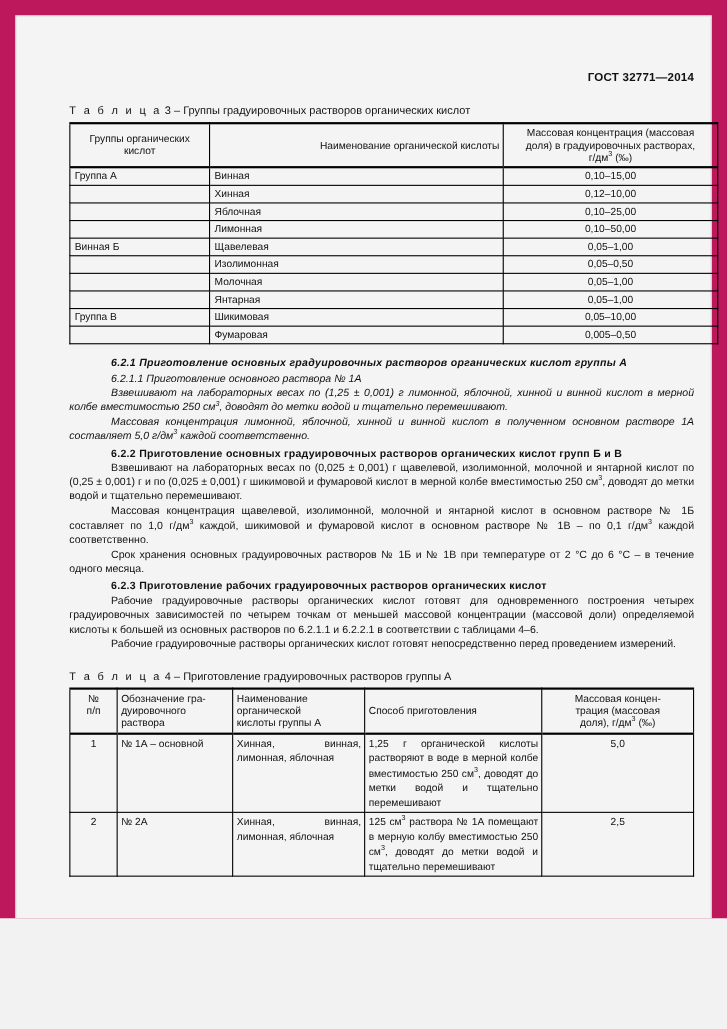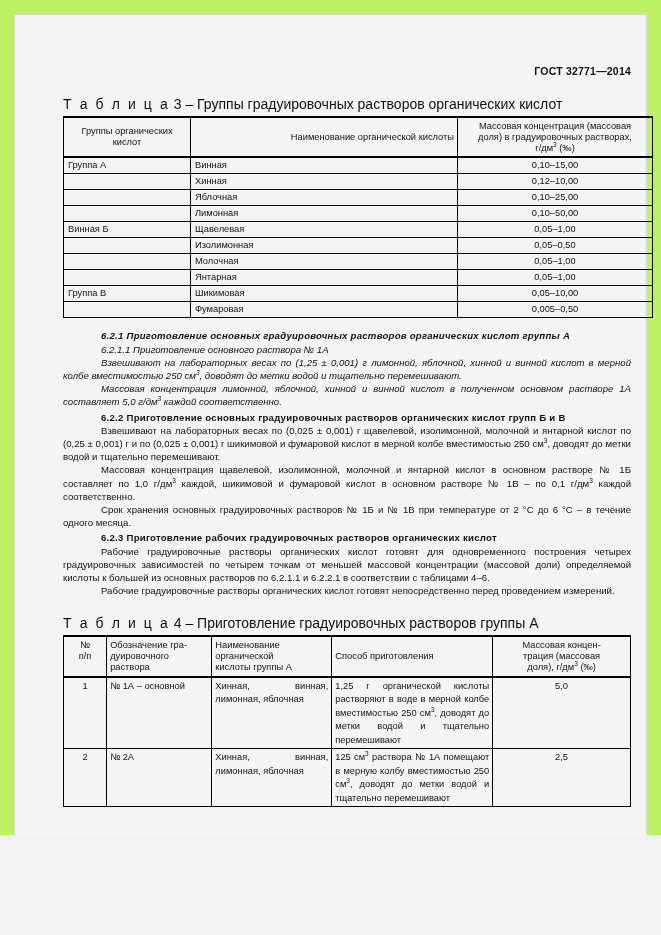--- a/index.html
+++ b/index.html
@@ -7,21 +7,21 @@
     padding: 0;
     background: #f2f2f2;
   }
   body {
     font-family: "Liberation Sans", sans-serif;
   }
   .page {
     position: relative;
     width: 661px;
     height: 835px;
-    background: #bef264;
+    background: #be185d;
     box-sizing: border-box;
     overflow: hidden;
   }
   .sheet {
     position: absolute;
     left: 14px;
     top: 14px;
     width: 633px;
     height: 907px;
     background: #f4f4f4;
@@ -40,21 +40,21 @@
     text-align: right;
     font-size: 10.5px;
     font-weight: bold;
     letter-spacing: 0.2px;
     color: #111;
     margin-bottom: 19px;
   }
 
   
   .table-caption {
-    font-size: 14px;
+    font-size: 10px;
     color: #111;
     margin-bottom: 4px;
     white-space: nowrap;
   }
   .table-caption .tcap-word {
     letter-spacing: 2.1px;
   }
   .table-caption .tcap-rest {
     letter-spacing: 0;
   }

